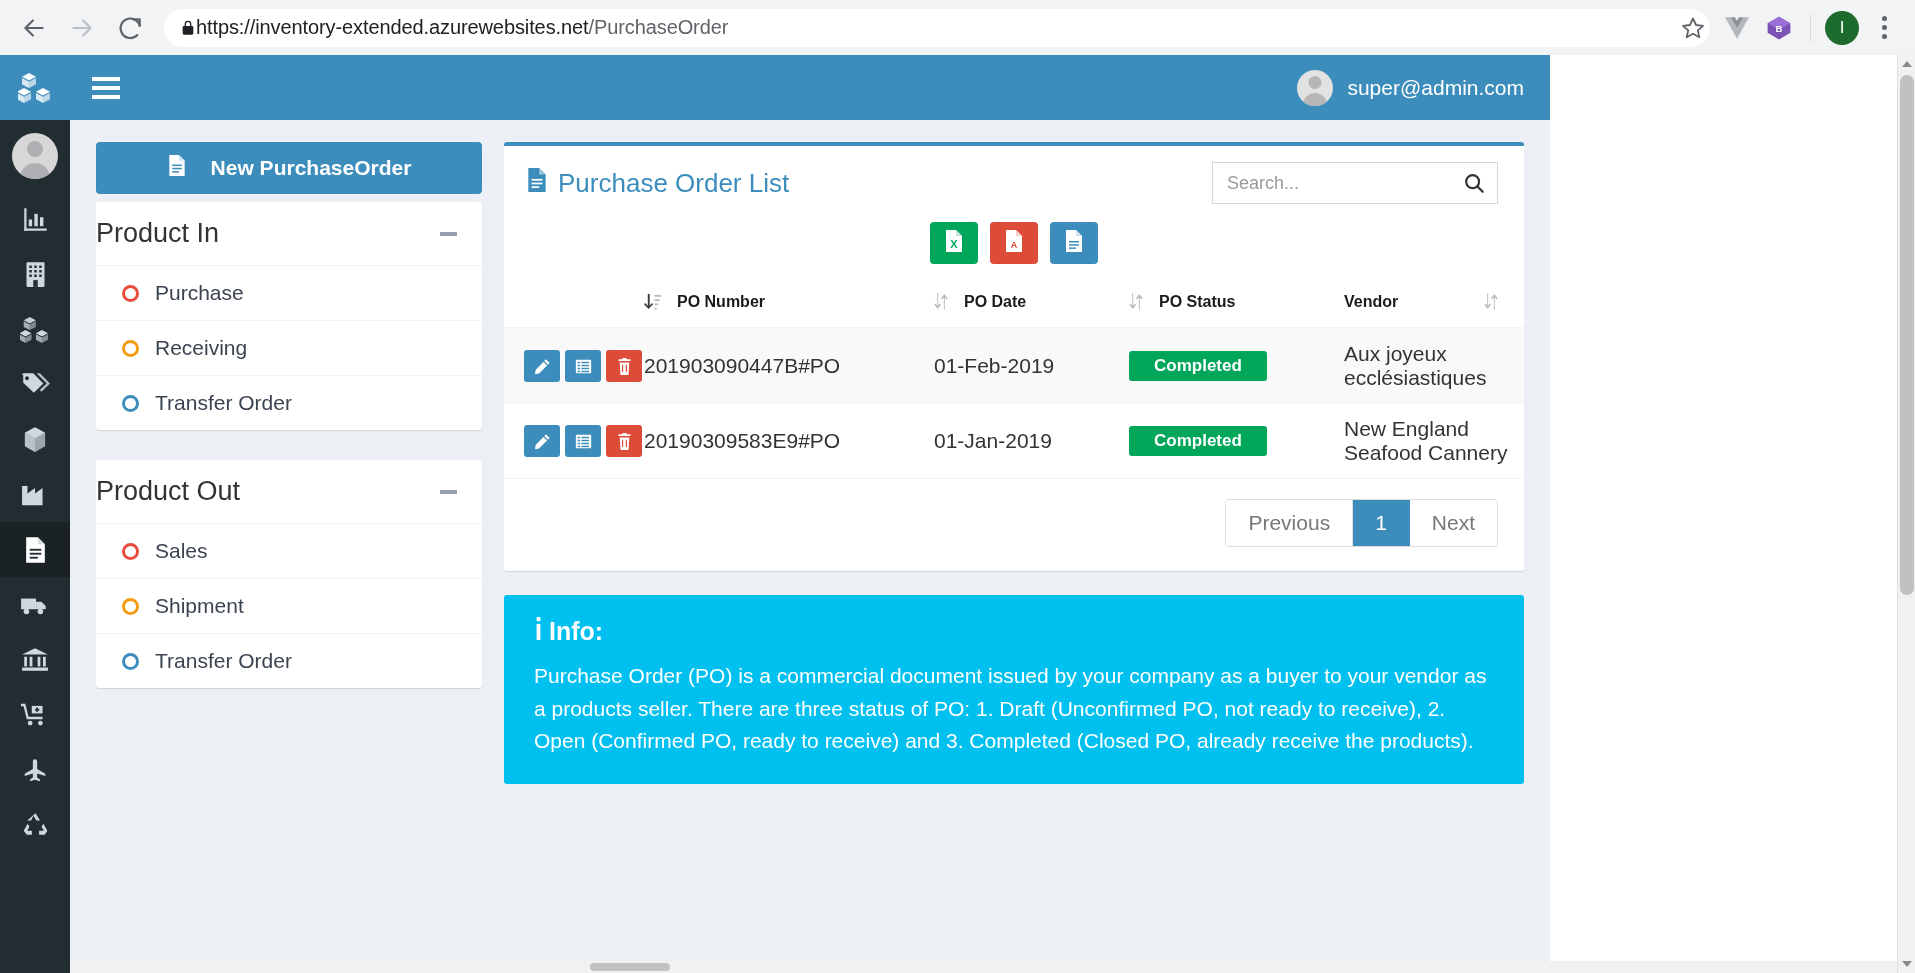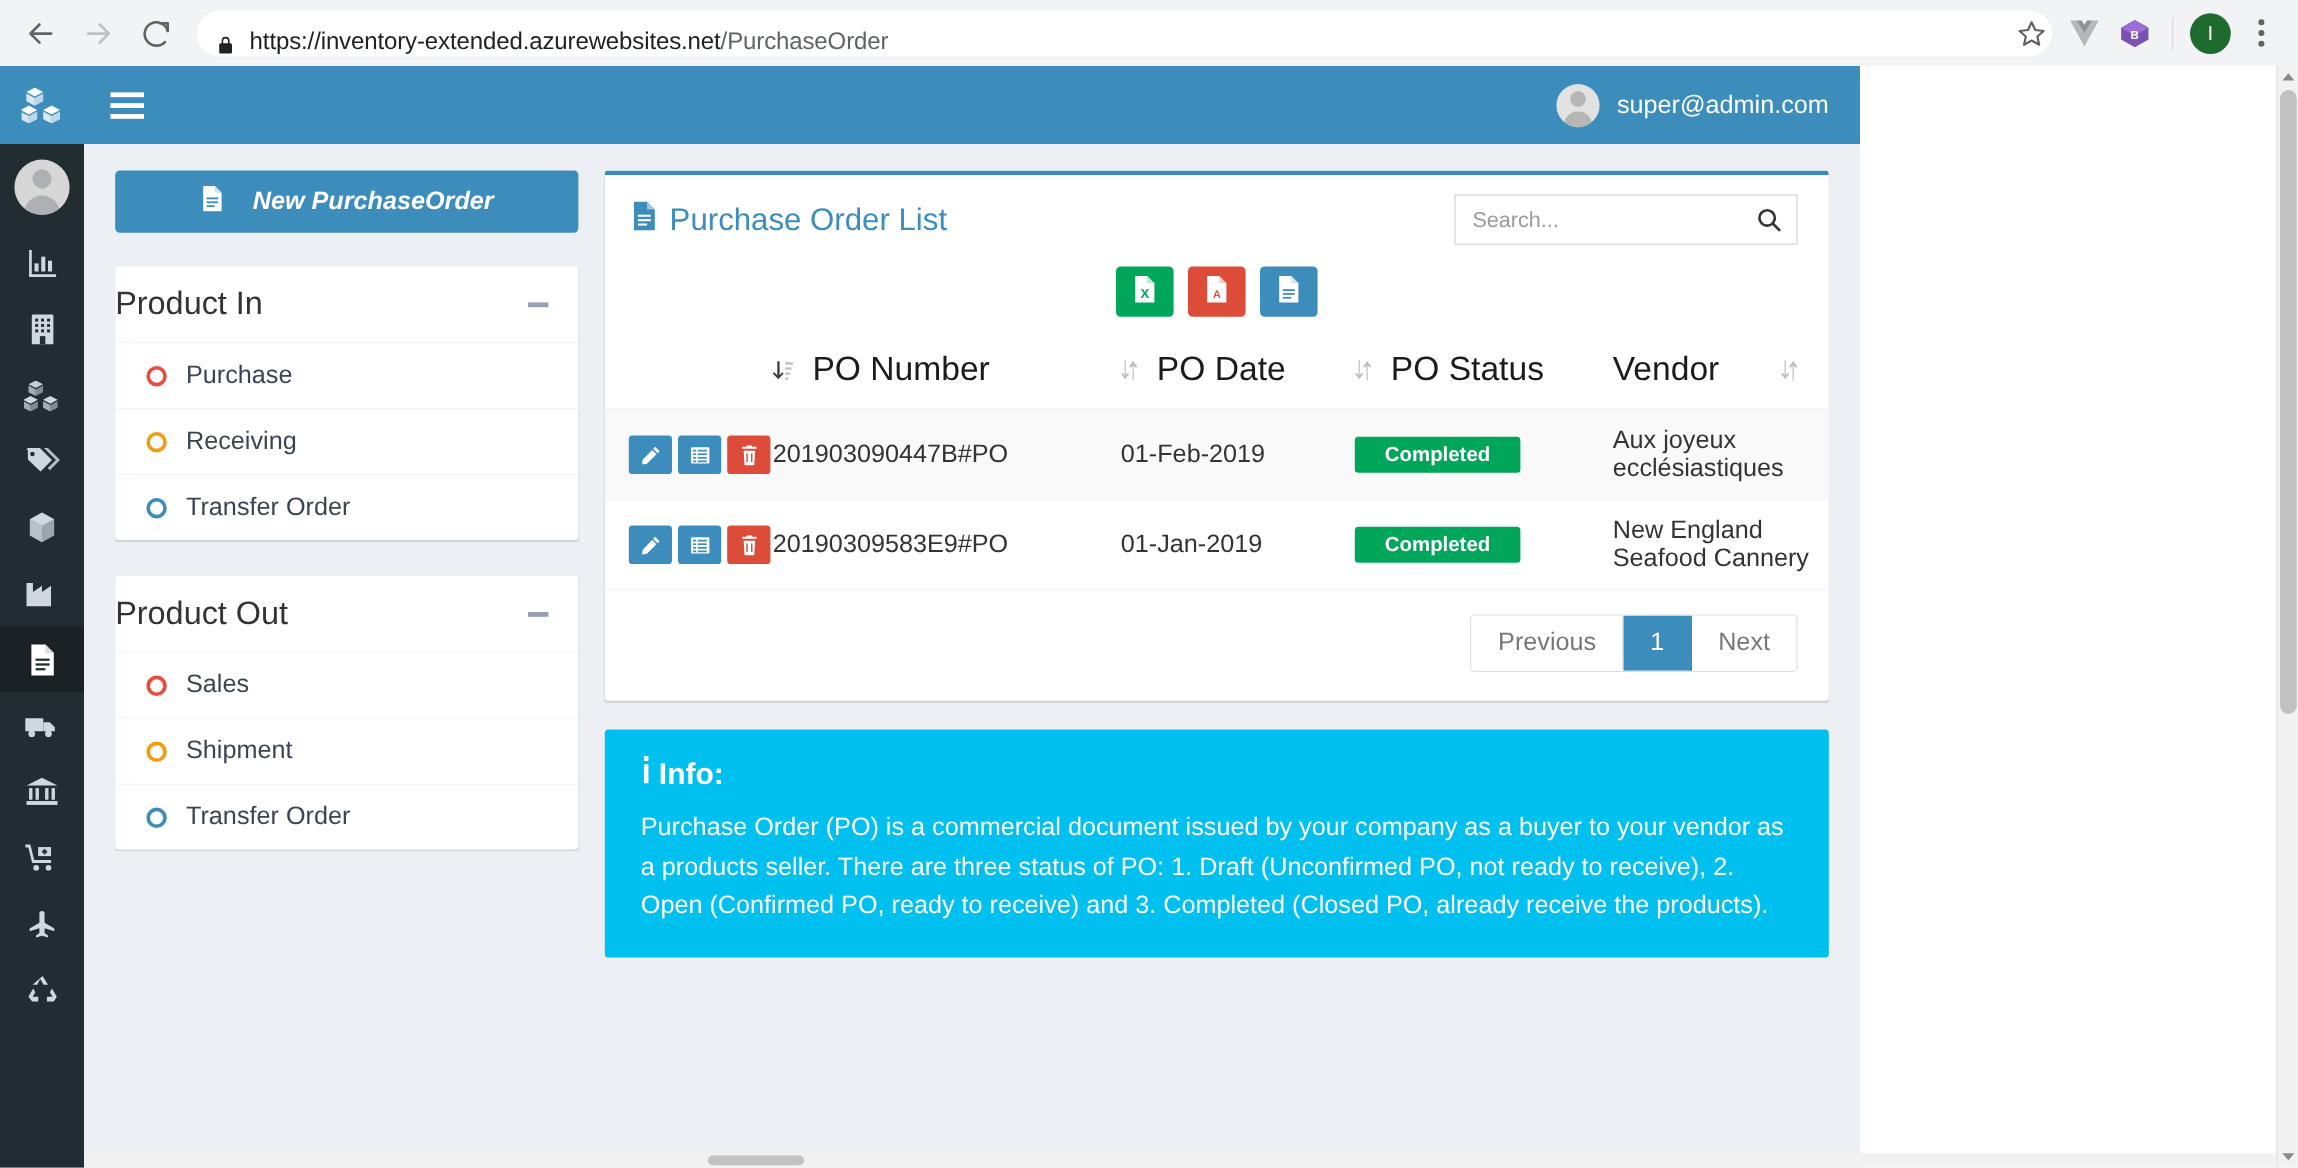--- a/index.html
+++ b/index.html
@@ -19,21 +19,21 @@
   }
   .nav-btn {
     width: 40px; height: 40px; border-radius: 50%;
     display: flex; align-items: center; justify-content: center;
     color: #5f6368; flex: none;
   }
   .nav-btn svg { display: block; }
   .omnibox {
     flex: 1 1 auto; height: 38px; margin-left: 6px; margin-right: 6px;
     background: #fff; border-radius: 19px;
-    display: flex; align-items: flex-end; padding: 0 16px; gap: 12px;
+    display: flex; align-items: center; padding: 0 16px; 
     min-width: 0;
   }
   .omnibox .lock { flex: none; color: #202124; display:flex; }
   .url-text {
     font-size: 20px; color: #202124; white-space: nowrap;
     overflow: hidden; text-overflow: ellipsis; letter-spacing: -0.1px;
   }
   .url-text .url-path { color: #5f6368; }
   .star-btn { width: 38px; height: 38px; margin-left:-50px; display:flex; align-items:center; justify-content:center; color:#5f6368; z-index:2;}
   .ext-icon { width: 34px; height: 34px; display: flex; align-items: center; justify-content: center; flex: none; }
@@ -113,22 +113,21 @@
     flex: 1 1 auto; display: flex; gap: 0;
     padding: 22px 26px 0 26px; overflow: hidden;
   }
 
   
   .leftnav { width: 408px; flex: none; padding-right: 22px; }
   .new-po-btn {
     width: 100%; height: 52px; background: #3c8dbc;
     border-radius: 4px; color: #fff; font-size: 21px; font-weight: bold;
     display: flex; align-items: center; justify-content: center; gap: 24px;
-    margin-bottom: 28px;
-    font-style: italic;
+    margin-bottom: 8px;
   }
   .panel { background: #fff; border-radius: 3px; box-shadow: 0 1px 1px rgba(0,0,0,.12); margin-bottom: 30px; }
   .panel-head {
     display: flex; align-items: center; justify-content: space-between;
     padding: 16px 22px 16px 0;
   }
   .panel-title { font-size: 27px; color: #333; font-weight: normal; }
   .panel-collapse { width: 24px; height: 24px; display: flex; align-items: center; justify-content: center; color: #97a0b3; }
   .panel-collapse .minus { display: block; width: 17px; height: 4px; background: #97a0b3; }
   .nav-row {
@@ -167,21 +166,21 @@
   .export-btn {
     width: 48px; height: 42px; border-radius: 4px;
     display: flex; align-items: center; justify-content: center; color: #fff;
   }
   .export-btn.excel { background: #00a65a; }
   .export-btn.pdf   { background: #dd4b39; }
   .export-btn.doc   { background: #3c8dbc; }
 
   table.po { width: 100%; border-collapse: collapse; table-layout: fixed; }
   table.po th {
-    text-align: left; font-size: 28px; color: #1b1b1b; font-weight: normal;
+    text-align: left; font-size: 16px; color: #1b1b1b; font-weight: bold;
     padding: 14px 0 16px 0; border-bottom: 2px solid #f4f4f4; vertical-align: middle;
   }
   table.po th .thin { display: flex; align-items: center; gap: 16px; }
   table.po td {
     font-size: 21px; color: #333; padding: 13px 0;
     border-bottom: 1px solid #f4f4f4; vertical-align: middle;
   }
   table.po tbody tr:nth-child(odd) { background: #f9f9f9; }
   .col-act  { width: 140px; }
   .col-num  { width: 290px; }

